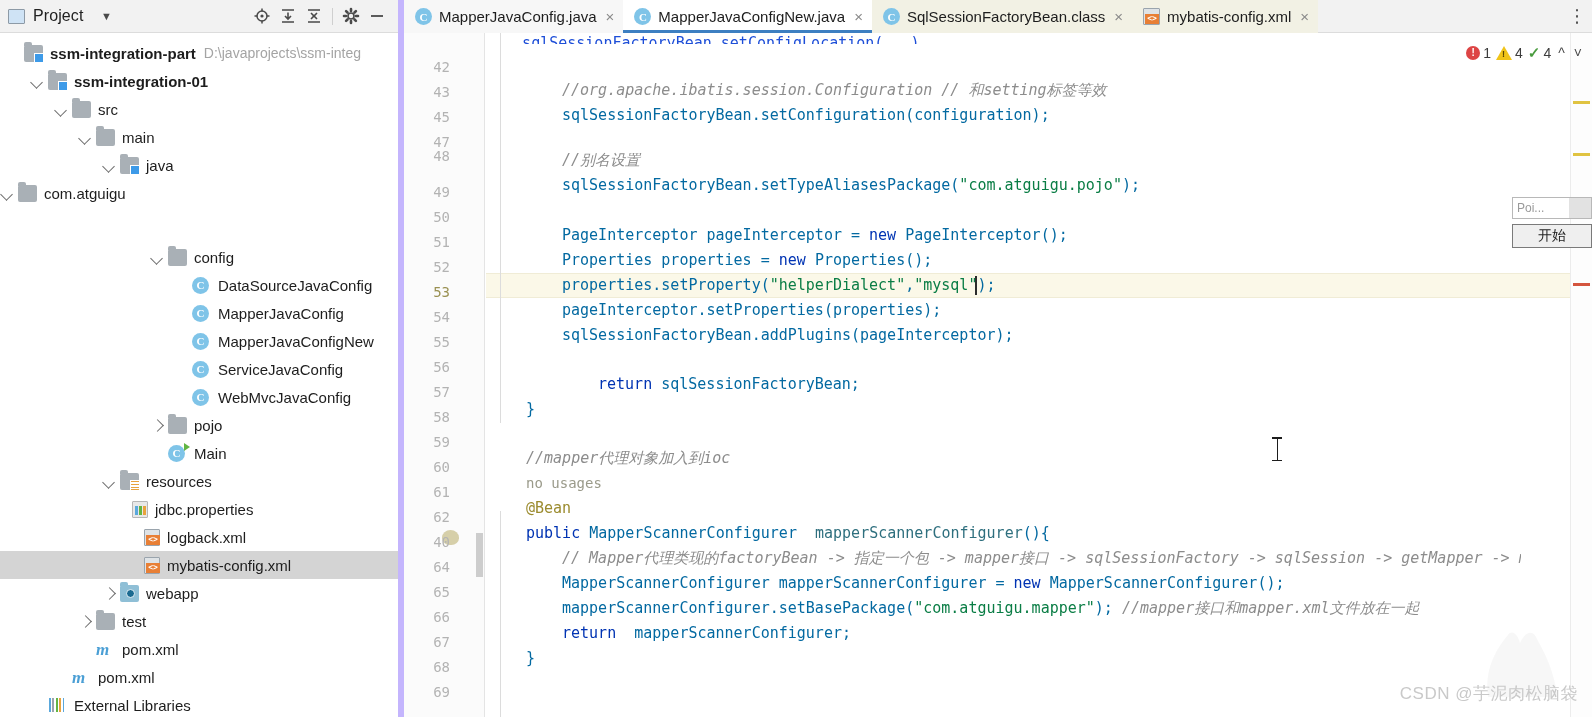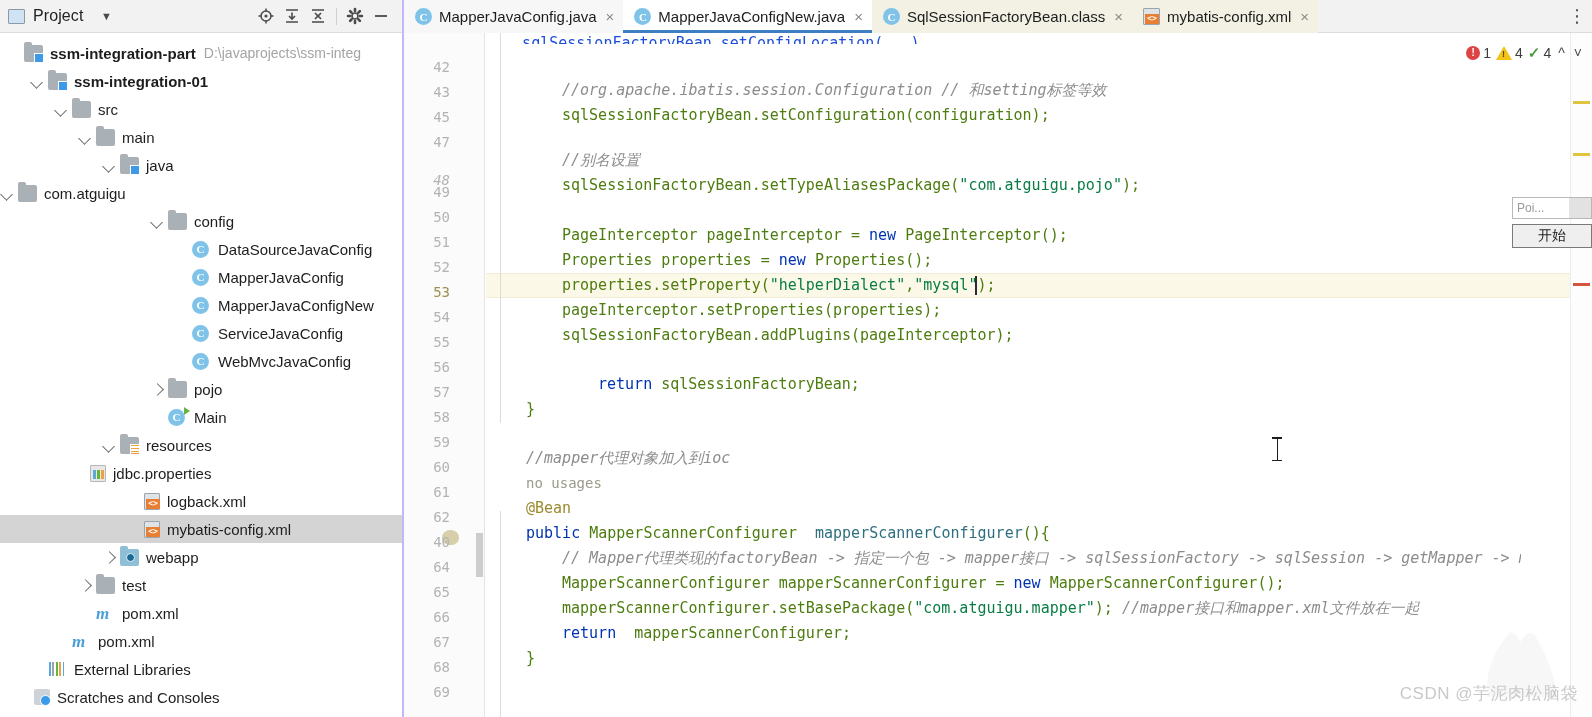--- a/index.html
+++ b/index.html
@@ -14,21 +14,21 @@
     position: relative;
     width: 1592px; height: 717px;
     background: #ffffff;
   }
 
   
   #project-panel {
     position: absolute; left: 0; top: 0;
     width: 404px; height: 717px;
     background: #ffffff;
-    border-right: 2px solid #c4b5fd;
+    border-right: 6px solid #c4b5fd;
     overflow: hidden;
   }
   #project-toolbar {
     height: 33px;
     background: #f2f2f2;
     border-bottom: 1px solid #dcdcdc;
     display: flex; align-items: center;
     padding: 0 8px;
   }
   .proj-title-icon {
@@ -320,21 +320,21 @@
     position: absolute; left: 82px; width: 1426px; height: 25px;
     background: #fbf8e8;
     border-top: 1px solid #f0ecd6; border-bottom: 1px solid #f0ecd6;
   }
   .tok-kw { color: #0033b3; }
   .tok-str { color: #0a7d45; }
   .tok-cmt { color: #8c8c8c; font-style: italic; }
   .tok-ann { color: #9b8b2e; }
   .tok-mth { color: #2e6f7e; }
   .tok-hint { color: #9a9a8a; font-size: 14px; }
-  .tok-txt { color: #4d7c0f; }
+  .tok-txt { color: #0369a1; }
 
   #caret {
     position: absolute;
     width: 1.5px; height: 19px; background: #2b2b2b;
   }
   #mouse-cursor {
     position: absolute; left: 786px; top: 404px;
     width: 10px; height: 24px;
   }
   #mouse-cursor::before, #mouse-cursor::after {
@@ -476,21 +476,21 @@
         <div class="tree-row" style="padding-left: 102px;">
           <span class="tw down"></span>
           <span class="nodeicon ic-folder ic-src"></span>
           <span class="tree-label">java</span>
         </div>
         <div class="tree-row" style="">
           <span class="tw down"></span>
           <span class="nodeicon ic-folder"></span>
           <span class="tree-label">com.atguigu</span>
         </div>
-        <div class="tree-row" style="padding-left: 150px;">
+        <div class="tree-row" style="padding-left: 150px; margin-top: 36px;">
           <span class="tw down"></span>
           <span class="nodeicon ic-folder"></span>
           <span class="tree-label">config</span>
         </div>
         <div class="tree-row" style="padding-left: 174px;">
           <span class="tw"></span>
           <span class="nodeicon">
             <span class="ic-class">C</span>
           </span>
           <span class="tree-label">DataSourceJavaConfig</span>
@@ -533,21 +533,21 @@
           <span class="nodeicon ic-class-run">
             <span class="ic-class">C</span>
           </span>
           <span class="tree-label">Main</span>
         </div>
         <div class="tree-row" style="padding-left: 102px;">
           <span class="tw down"></span>
           <span class="nodeicon ic-folder ic-res"></span>
           <span class="tree-label">resources</span>
         </div>
-        <div class="tree-row" style="padding-left: 72px;">
+        <div class="tree-row" style="padding-left: 114px;">
           <span class="tw"></span>
           <span class="nodeicon ic-props"></span>
           <span class="tree-label">jdbc.properties</span>
         </div>
         <div class="tree-row" style="padding-left: 126px;">
           <span class="tw"></span>
           <span class="nodeicon ic-xml"></span>
           <span class="tree-label">logback.xml</span>
         </div>
         <div class="tree-row selected" style="padding-left: 126px;">
@@ -637,21 +637,21 @@
       <span class="chev">˅</span>
     </div>
 
     <div id="gutter">
       <div id="gutter-bean-icon"></div>
       <div id="gutter-fold-mark"></div>
     <div class="lineno" style="top: 26px;">42</div>
         <div class="lineno" style="top: 51px;">43</div>
         <div class="lineno" style="top: 76px;">45</div>
         <div class="lineno" style="top: 101px;">47</div>
-        <div class="lineno" style="top: 139px; font-style: italic;">48</div>
+        <div class="lineno" style="top: 115px;">48</div>
         <div class="lineno" style="top: 151px;">49</div>
         <div class="lineno" style="top: 176px;">50</div>
         <div class="lineno" style="top: 201px;">51</div>
         <div class="lineno" style="top: 226px;">52</div>
         <div class="lineno hl" style="top: 251px;">53</div>
         <div class="lineno" style="top: 276px;">54</div>
         <div class="lineno" style="top: 301px;">55</div>
         <div class="lineno" style="top: 326px;">56</div>
         <div class="lineno" style="top: 351px;">57</div>
         <div class="lineno" style="top: 376px;">58</div>

